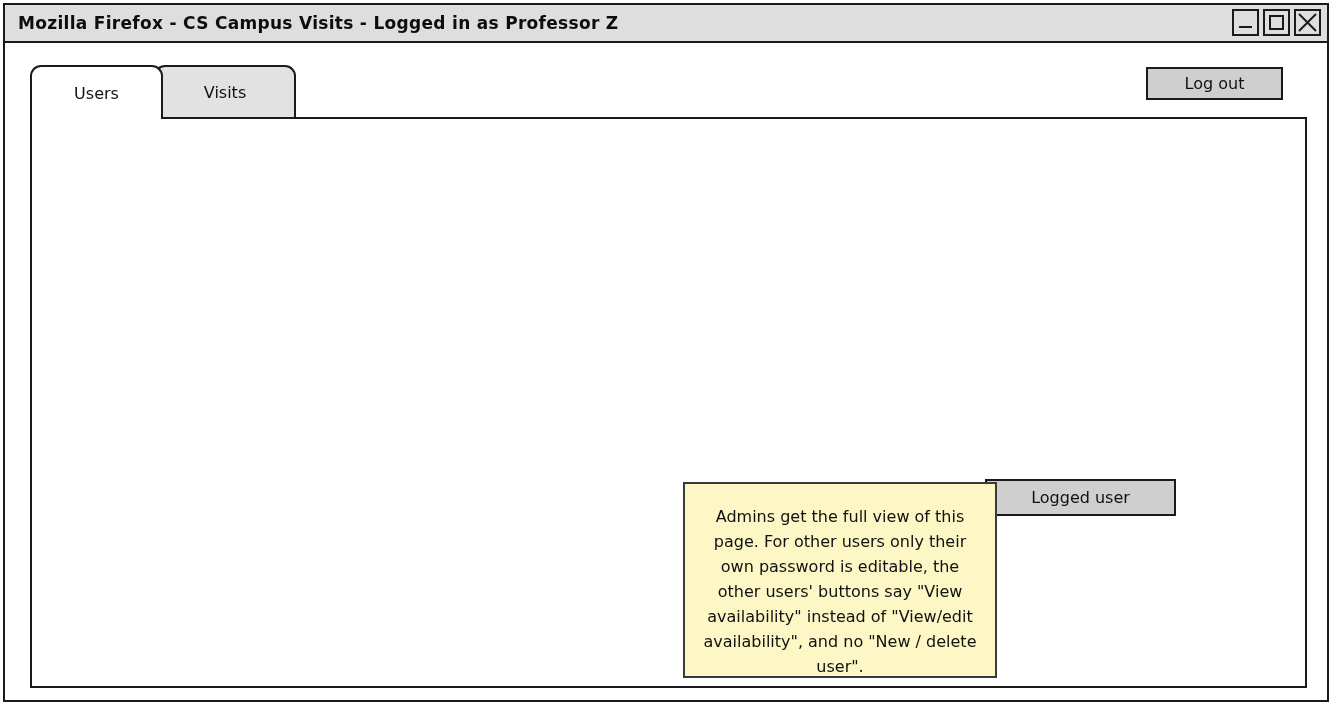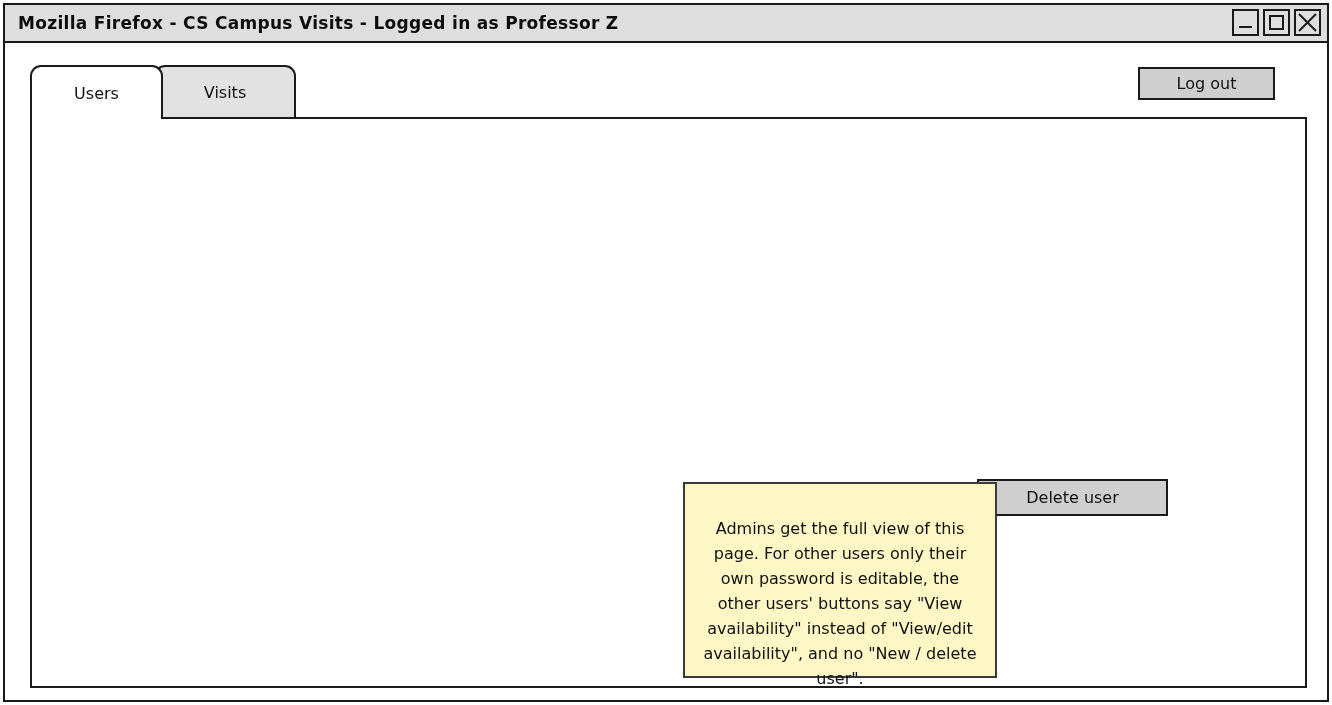--- a/index.html
+++ b/index.html
@@ -115,20 +115,21 @@
   .btn {
     border: 2px solid #1a1a1a;
     background: #cfcfcf;
     box-sizing: border-box;
     display: flex;
     align-items: center;
     justify-content: center;
     font-size: 16px;
     color: #111;
     position: absolute;
+    margin-left: 8px;
   }
   .btn.disabled {
     border-color: #a6a6a6;
     color: #a8a8a8;
     background: #c8c8c8;
   }
   .logout-btn {
     left: 1133px;
     top: 62px;
     width: 137px;
@@ -256,21 +257,21 @@
   
   .note {
     position: absolute;
     left: 678px;
     top: 477px;
     width: 314px;
     height: 196px;
     background: #fcf7c5;
     border: 2px solid #3a3a3a;
     box-sizing: border-box;
-    padding: 32px 16px 0 16px;
+    padding: 20px 16px 0 16px;
     font-size: 16px;
     line-height: 25px;
     color: #111;
     text-align: center;
     z-index: 5;
   }
 </style>
 </head>
 <body>
 
@@ -394,21 +395,21 @@
     <span>View/edit availability</span>
   </div>
 
   <div class="btn newuser-btn">
     <span>New user</span>
   </div>
 
   <div class="divider"></div>
 
   <div class="btn delete-btn">
-    <span>Delete user</span>
+    <span>Logged user</span>
   </div>
 
   <div class="setting-text" style="left:48px;top:491px;">Action links in email expire after</div>
   <div class="numbox" style="left:334px;top:483px;">3</div>
   <div class="setting-text" style="left:385px;top:491px;">days.</div>
 
   <div class="setting-text" style="left:48px;top:541px;">Send coordinator notifications every</div>
   <div class="numbox" style="left:366px;top:532px;">2</div>
   <div class="setting-text" style="left:417px;top:541px;">days.</div>
 

